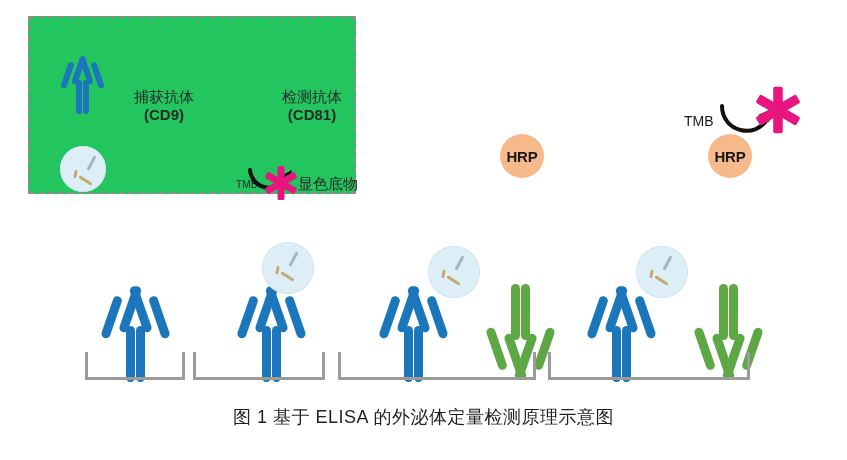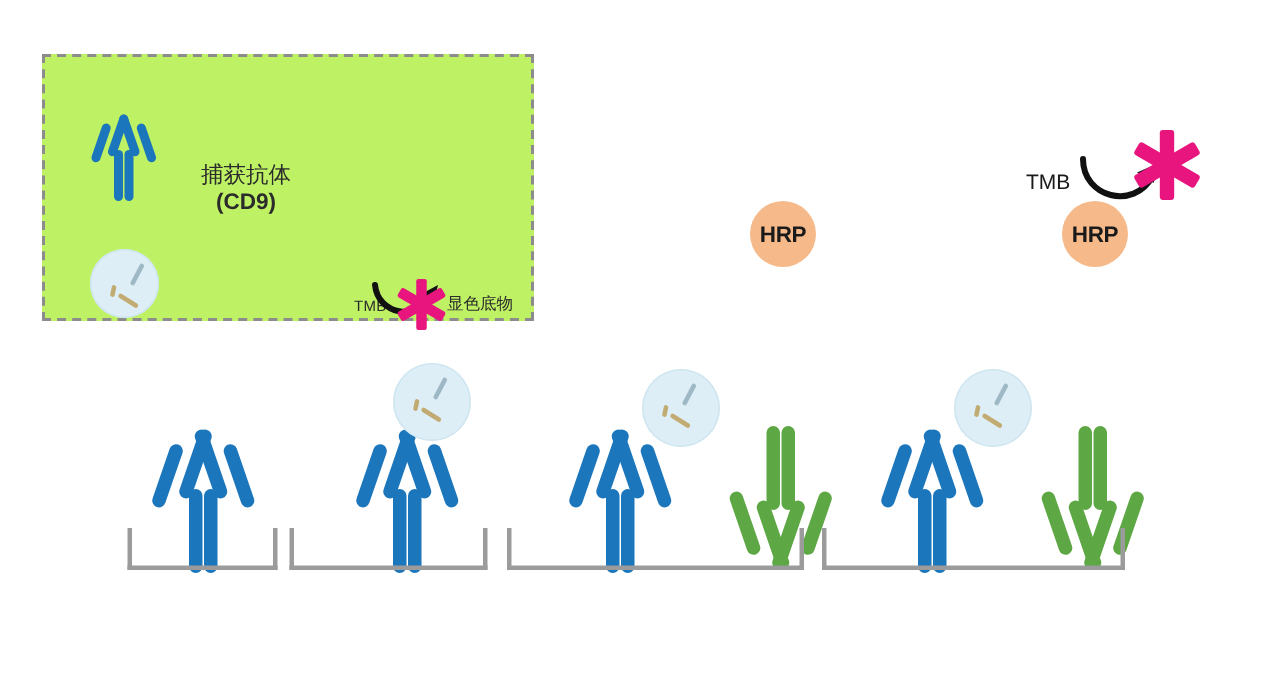--- a/index.html
+++ b/index.html
@@ -15,26 +15,26 @@
     width: 847px;
     height: 460px;
     background: #ffffff;
     overflow: hidden;
   }
 
   
   #legend-box {
     position: absolute;
     left: 28px;
-    top: 36px;
+    top: 16px;
     width: 328px;
     height: 178px;
     border: 2px dashed #8c8c8c;
     box-sizing: border-box;
-    background: #bef264;
+    background: #22c55e;
   }
   .legend-text {
     position: absolute;
     color: #2b2b2b;
     line-height: 1.22;
     text-align: center;
     white-space: nowrap;
     font-size: 15px;
   }
   #legend-capture-label { left: 104px; top: 70px; }
@@ -49,21 +49,21 @@
     left: 206px;
     top: 161px;
     font-size: 10px;
     color: #2b2b2b;
     letter-spacing: 0.2px;
   }
   #legend-substrate-label {
     position: absolute;
     left: 268px;
     top: 157px;
-    font-size: 11px;
+    font-size: 15px;
     color: #2b2b2b;
     white-space: nowrap;
   }
 
   
   .antibody {
     position: absolute;
     width: 86px;
     height: 112px;
     transform-origin: 50% 100%;
@@ -186,20 +186,24 @@
       <div class="ab-part ab-in-r"></div>
       <div class="ab-part ab-stem-l"></div>
       <div class="ab-part ab-stem-r"></div>
     </div>
 
     <div class="legend-text" id="legend-capture-label">
       <span class="legend-line1">捕获抗体</span>
       <span class="legend-line2">(CD9)</span>
     </div>
 
+    <div class="legend-text" id="legend-detect-label">
+      <span class="legend-line1">检测抗体</span>
+      <span class="legend-line2">(CD81)</span>
+    </div>
 
     <div class="exosome mini" style="left:30px; top:128px;">
       <div class="exo-mark exo-m1"></div>
       <div class="exo-mark exo-m2"></div>
       <div class="exo-mark exo-m3"></div>
     </div>
 
 
     <span id="legend-tmb-sup">TMB</span>
 
@@ -314,14 +318,15 @@
       <g fill="#e8157f">
         <rect x="15.5" y="2" width="7" height="34" rx="1.5"></rect>
         <rect x="15.5" y="2" width="7" height="34" rx="1.5" transform="rotate(60 19 19)"></rect>
         <rect x="15.5" y="2" width="7" height="34" rx="1.5" transform="rotate(120 19 19)"></rect>
       </g>
     </svg>
 
     <div class="well" style="left:548px; top:352px; width:202px; height:28px;"></div>
   </div>
 
+  <div id="caption">图 1  基于 ELISA 的外泌体定量检测原理示意图</div>
 
 </div>
 
 </body></html>

